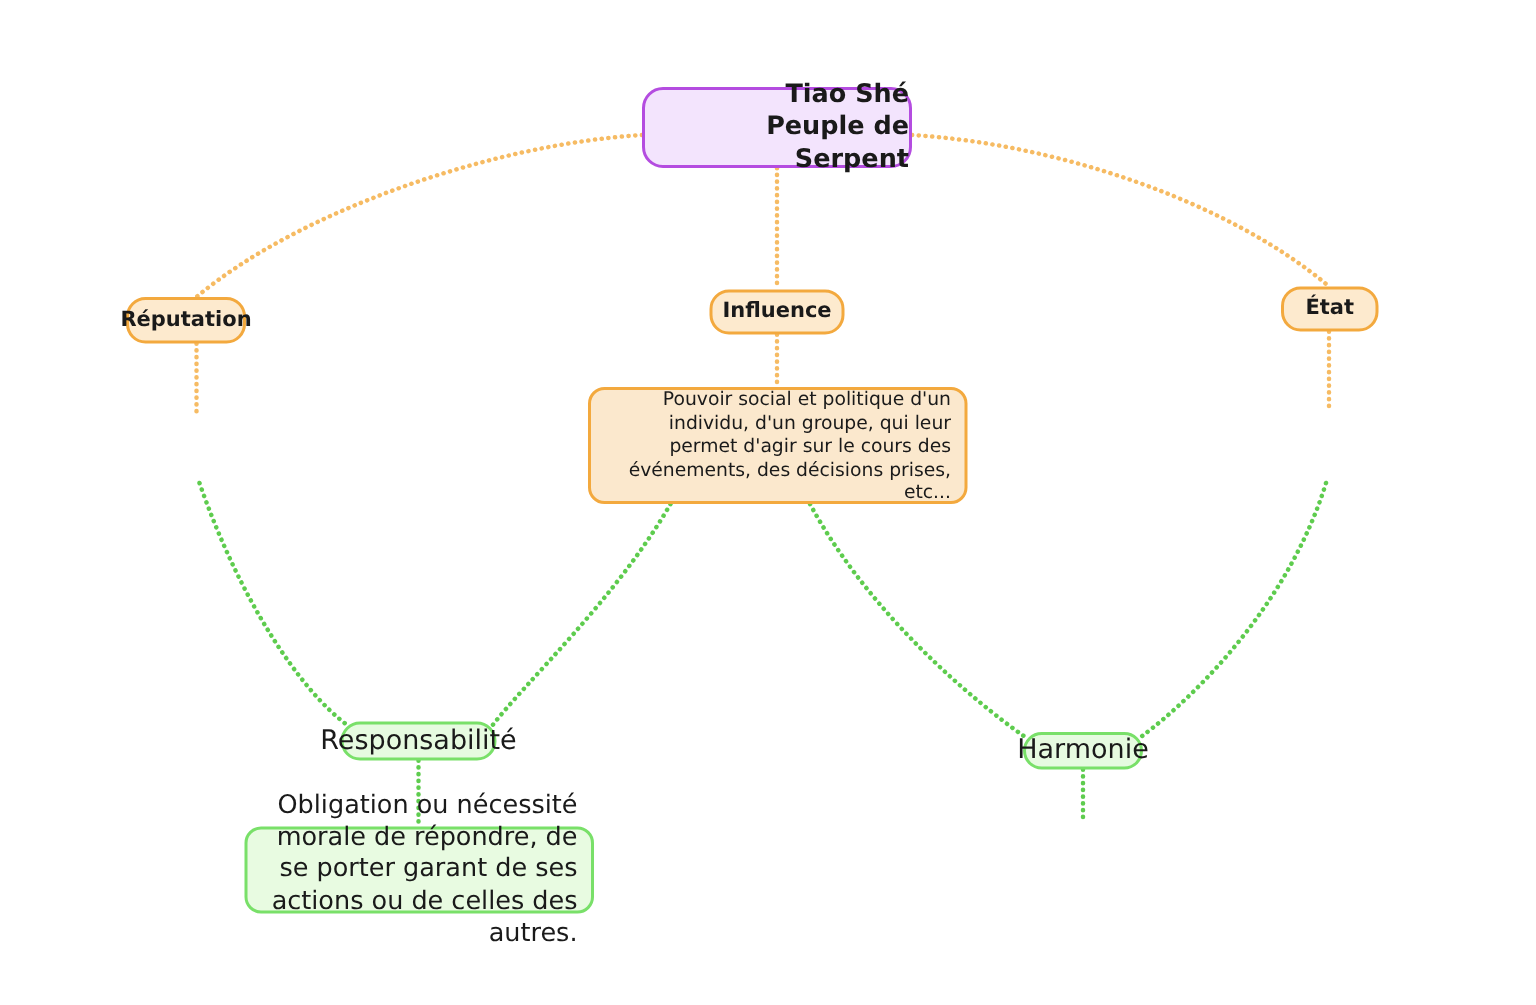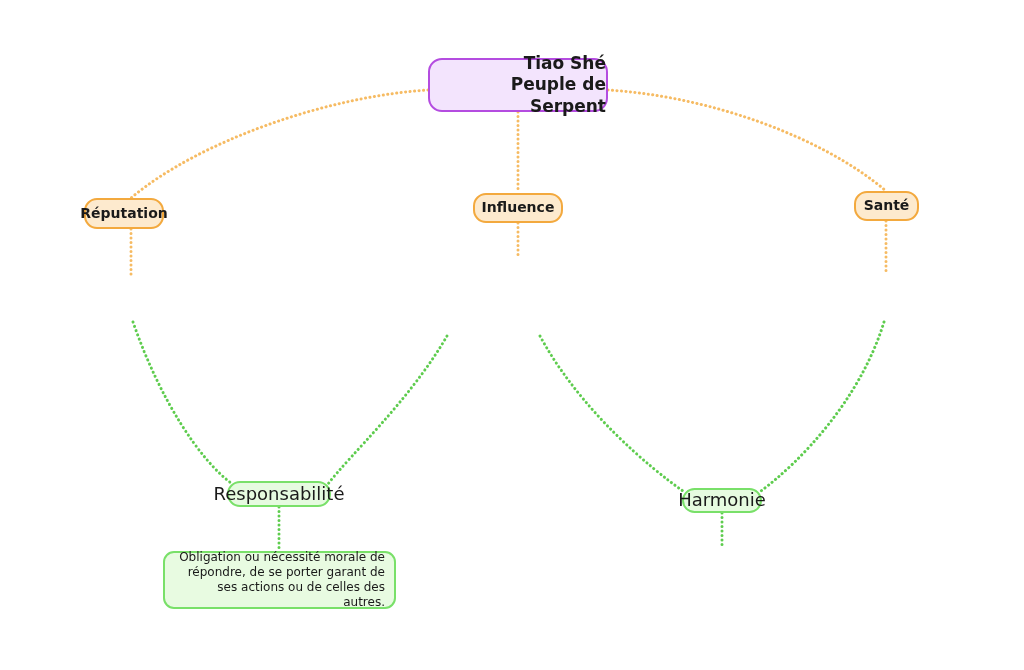--- a/index.html
+++ b/index.html
@@ -73,21 +73,21 @@
     font-weight: normal;
     font-size: 18px;
   }
 
   
   .node.desc-green {
     background: #e8fbe1;
     border-color: #79e069;
     border-radius: 11px;
     font-weight: normal;
-    font-size: 12px;
+    font-size: 17px;
     padding: 4px 9px;
   }
 </style>
 </head>
 <body>
 
 <div id="canvas">
 
   <svg id="edges" viewBox="0 0 1024 670">
 
@@ -107,21 +107,22 @@
     <path d="M 279 507 L 279 551" fill="none" stroke="#5ecc4e" stroke-width="3" stroke-linecap="round" stroke-dasharray="0.1 4.4"></path>
     <path d="M 722 513 L 722 548" fill="none" stroke="#5ecc4e" stroke-width="3" stroke-linecap="round" stroke-dasharray="0.1 4.4"></path>
   </svg>
 
   <div class="node root" style="left:428px; top:58px; width:180px; height:54px;">Tiao Shé
 Peuple de Serpent</div>
 
   <div class="node topic" style="left:84px; top:198px; width:80px; height:31px;">Réputation</div>
 
   <div class="node topic" style="left:473px; top:193px; width:90px; height:30px;">Influence</div>
+  <div class="node desc-orange" style="left:392px; top:258px; width:253px; height:78px;">Pouvoir social et politique d'un individu, d'un groupe, qui leur permet d'agir sur le cours des événements, des décisions prises, etc...</div>
 
-  <div class="node topic" style="left:854px; top:191px; width:65px; height:30px;">Santé</div>
+  <div class="node topic" style="left:854px; top:191px; width:65px; height:30px;">État</div>
 
   <div class="node sub" style="left:227px; top:481px; width:104px; height:26px;">Responsabilité</div>
   <div class="node desc-green" style="left:163px; top:551px; width:233px; height:58px;">Obligation ou nécessité morale de répondre, de se porter garant de ses actions ou de celles des autres.</div>
 
   <div class="node sub" style="left:682px; top:488px; width:80px; height:25px;">Harmonie</div>
 
 </div>
 
 </body></html>

